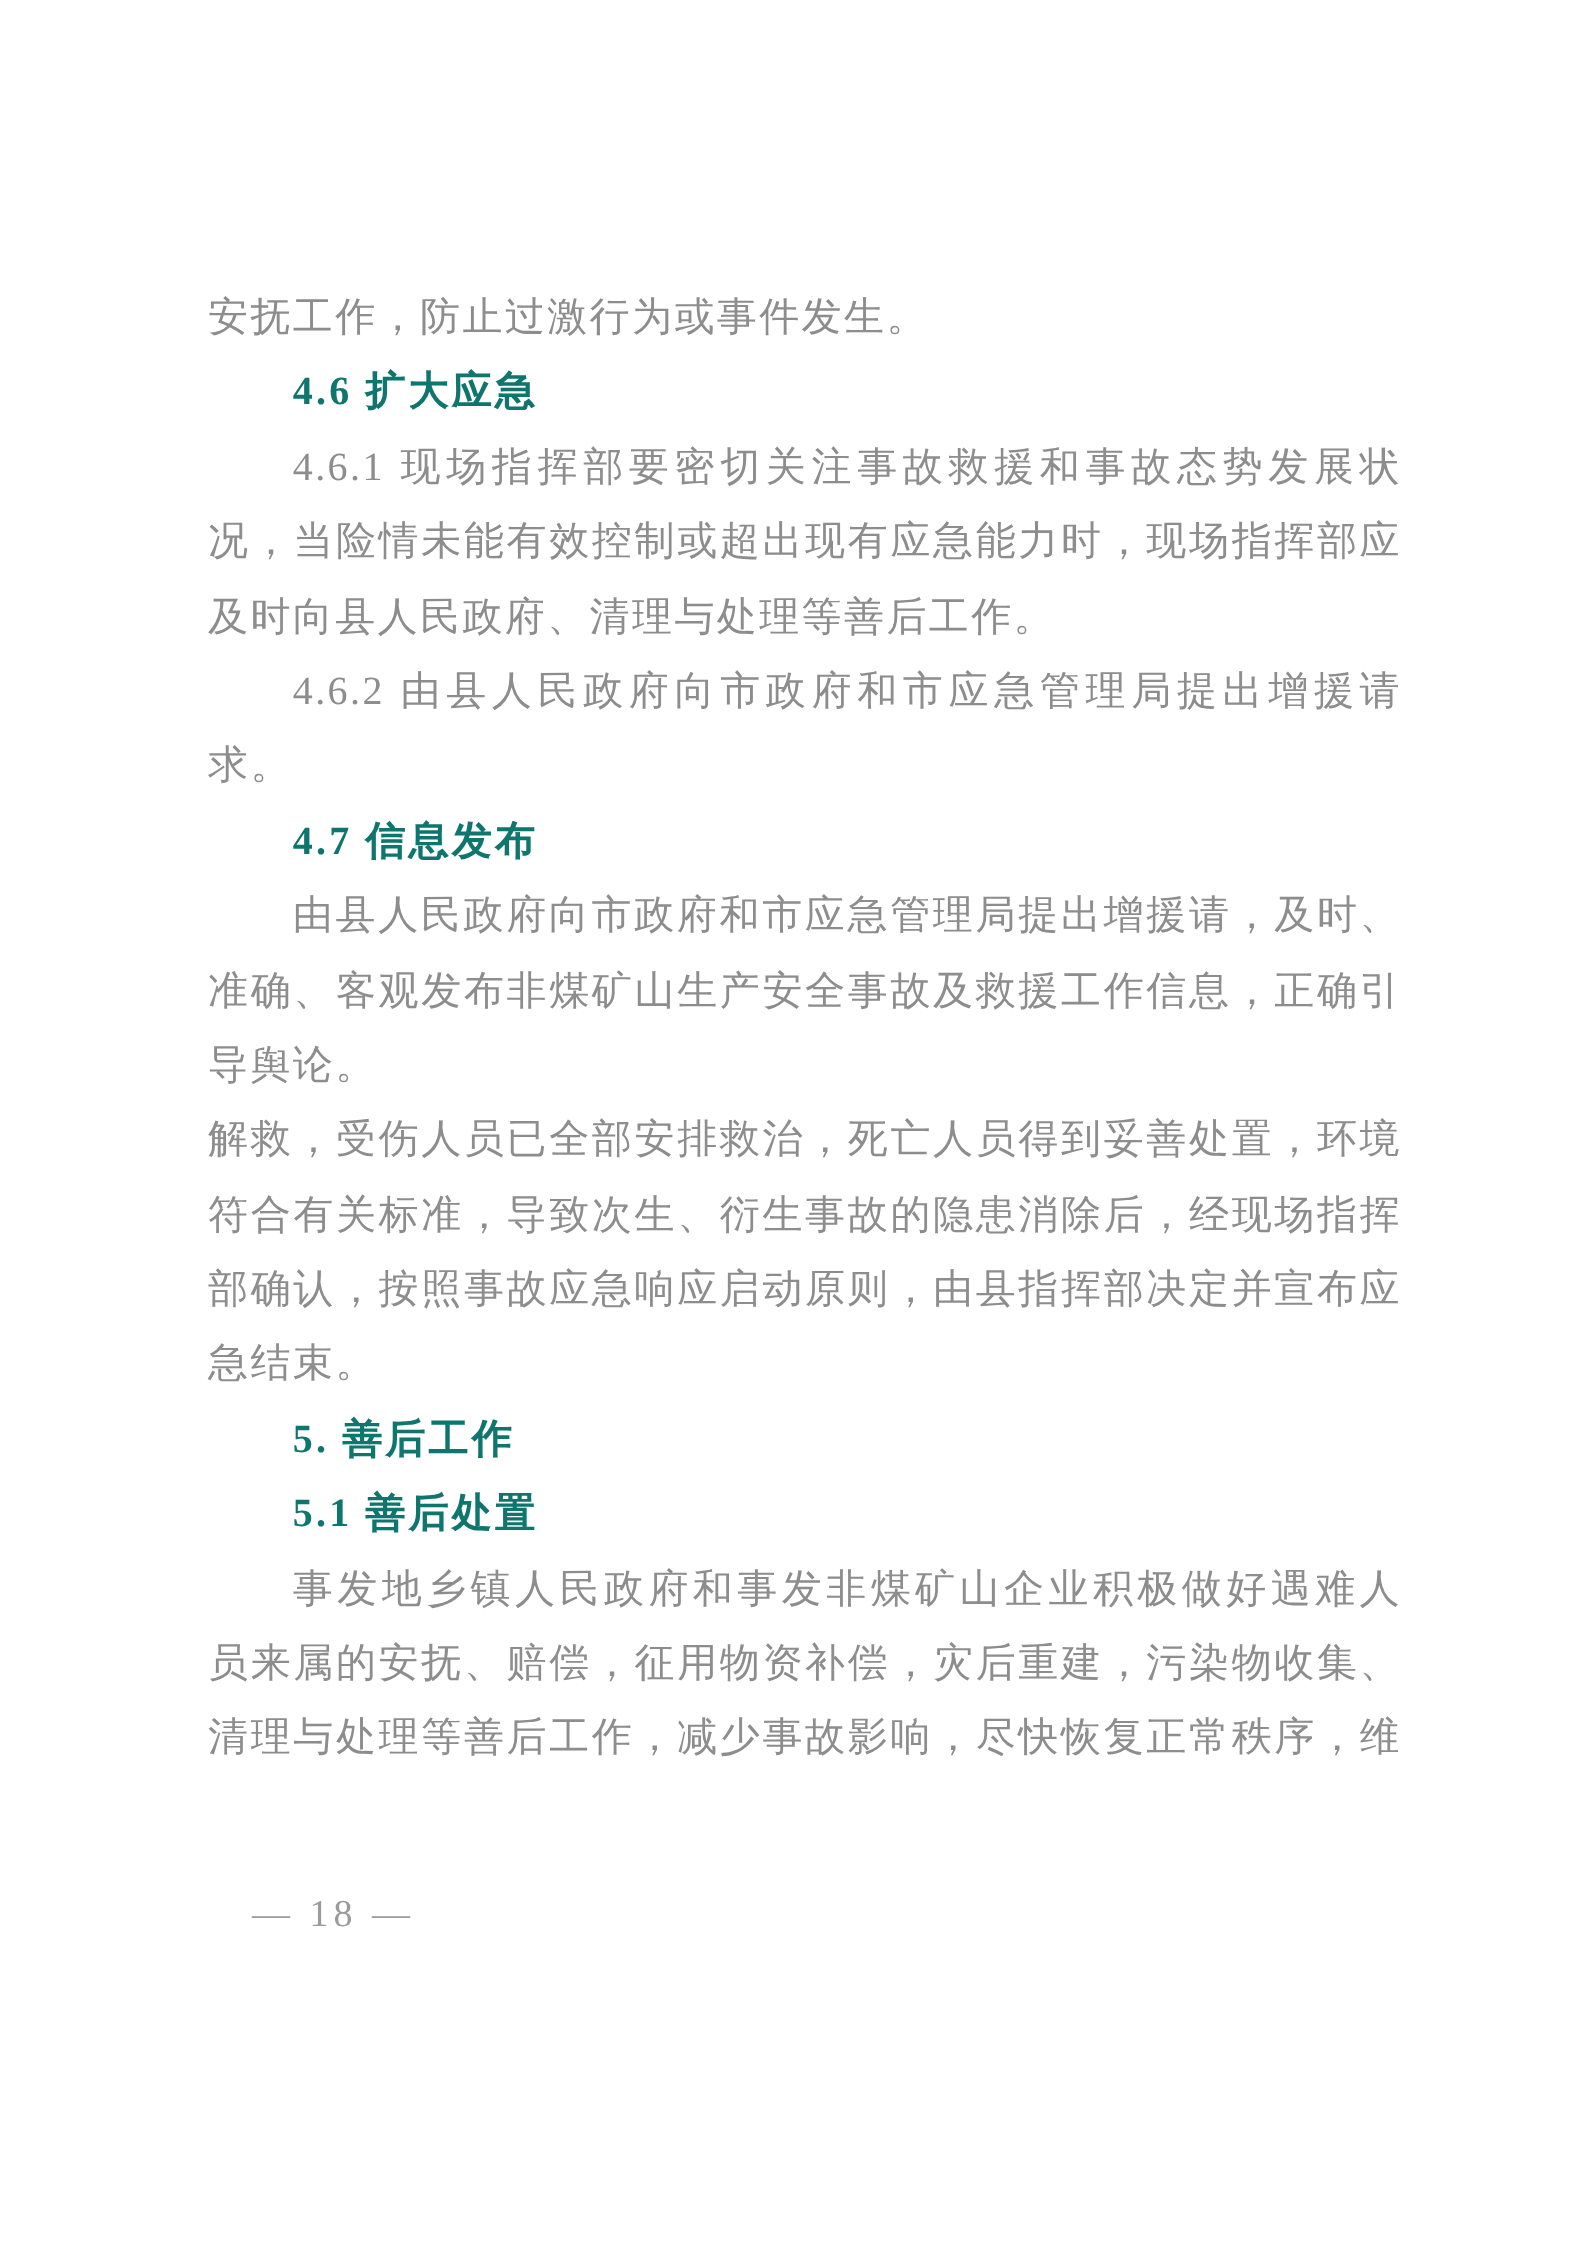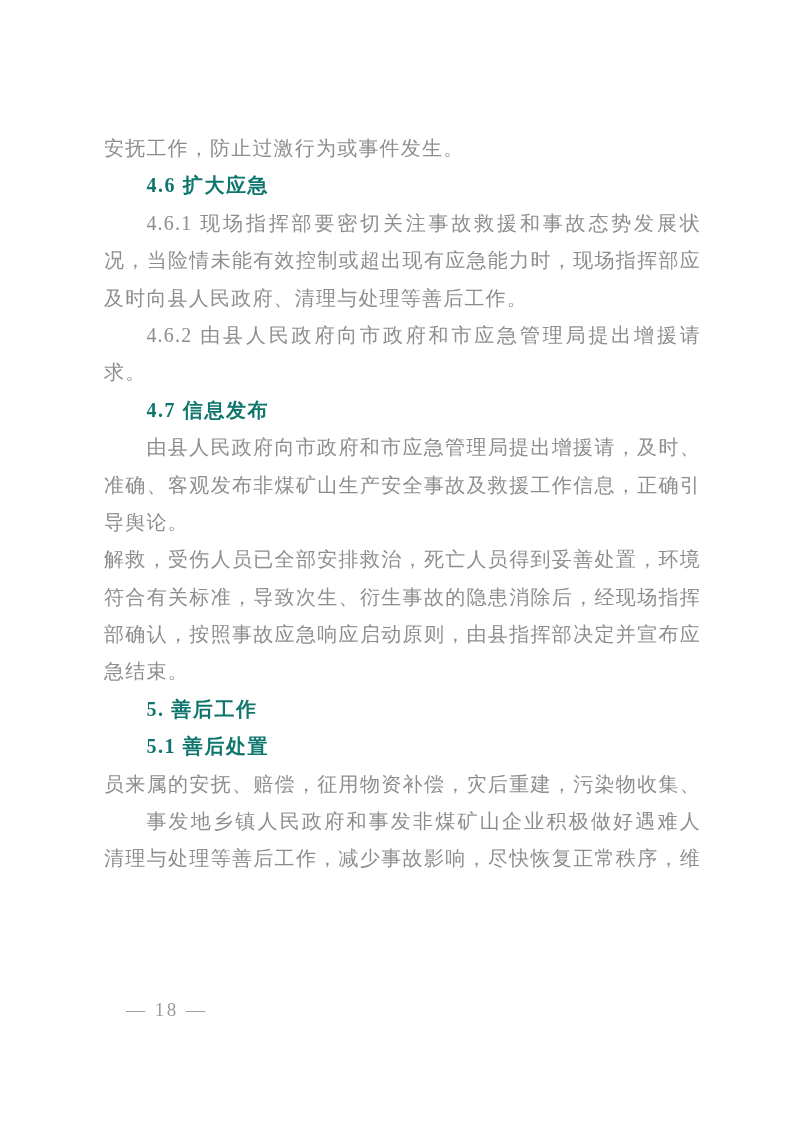--- a/index.html
+++ b/index.html
@@ -11,21 +11,21 @@
     position: relative;
     width: 792px;
     height: 1121px;
     background: #ffffff;
     overflow: hidden;
     font-family: "Liberation Serif", "DejaVu Serif", serif;
   }
   .content {
     position: absolute;
     left: 104px;
-    top: 130px;
+    top: 141px;
     width: 597px;
   }
   .ln {
     height: 37.4px;
     line-height: 37.4px;
     font-size: 20px;
     color: #8d8d8d;
     letter-spacing: 1.2px;
     text-align: left;
   }
@@ -41,21 +41,21 @@
     font-weight: 700;
     color: #0f766e;
     letter-spacing: 1.6px;
   }
   .hd.light {
     font-weight: 600;
   }
   .footer {
     position: absolute;
     left: 126px;
-    top: 995px;
+    top: 943px;
     height: 30px;
     line-height: 30px;
     font-size: 19px;
     color: #9b9b9b;
     letter-spacing: 2.5px;
   }
 </style>
 </head>
 <body>
 
@@ -71,18 +71,18 @@
     <div class="ln hd ind">4.7 信息发布</div>
     <div class="ln jl ind">由县人民政府向市政府和市应急管理局提出增援请，及时、</div>
     <div class="ln jl">准确、客观发布非煤矿山生产安全事故及救援工作信息，正确引</div>
     <div class="ln">导舆论。</div>
     <div class="ln jl">解救，受伤人员已全部安排救治，死亡人员得到妥善处置，环境</div>
     <div class="ln jl">符合有关标准，导致次生、衍生事故的隐患消除后，经现场指挥</div>
     <div class="ln jl">部确认，按照事故应急响应启动原则，由县指挥部决定并宣布应</div>
     <div class="ln">急结束。</div>
     <div class="ln hd light ind">5. 善后工作</div>
     <div class="ln hd ind">5.1 善后处置</div>
+    <div class="ln jl ind">事发地乡镇人民政府和事发非煤矿山企业积极做好遇难人</div>
     <div class="ln jl">员来属的安抚、赔偿，征用物资补偿，灾后重建，污染物收集、</div>
-    <div class="ln jl ind">事发地乡镇人民政府和事发非煤矿山企业积极做好遇难人</div>
     <div class="ln jl">清理与处理等善后工作，减少事故影响，尽快恢复正常秩序，维</div>
   </div>
   <div class="footer">— 18 —</div>
 </div>
 
 </body></html>

